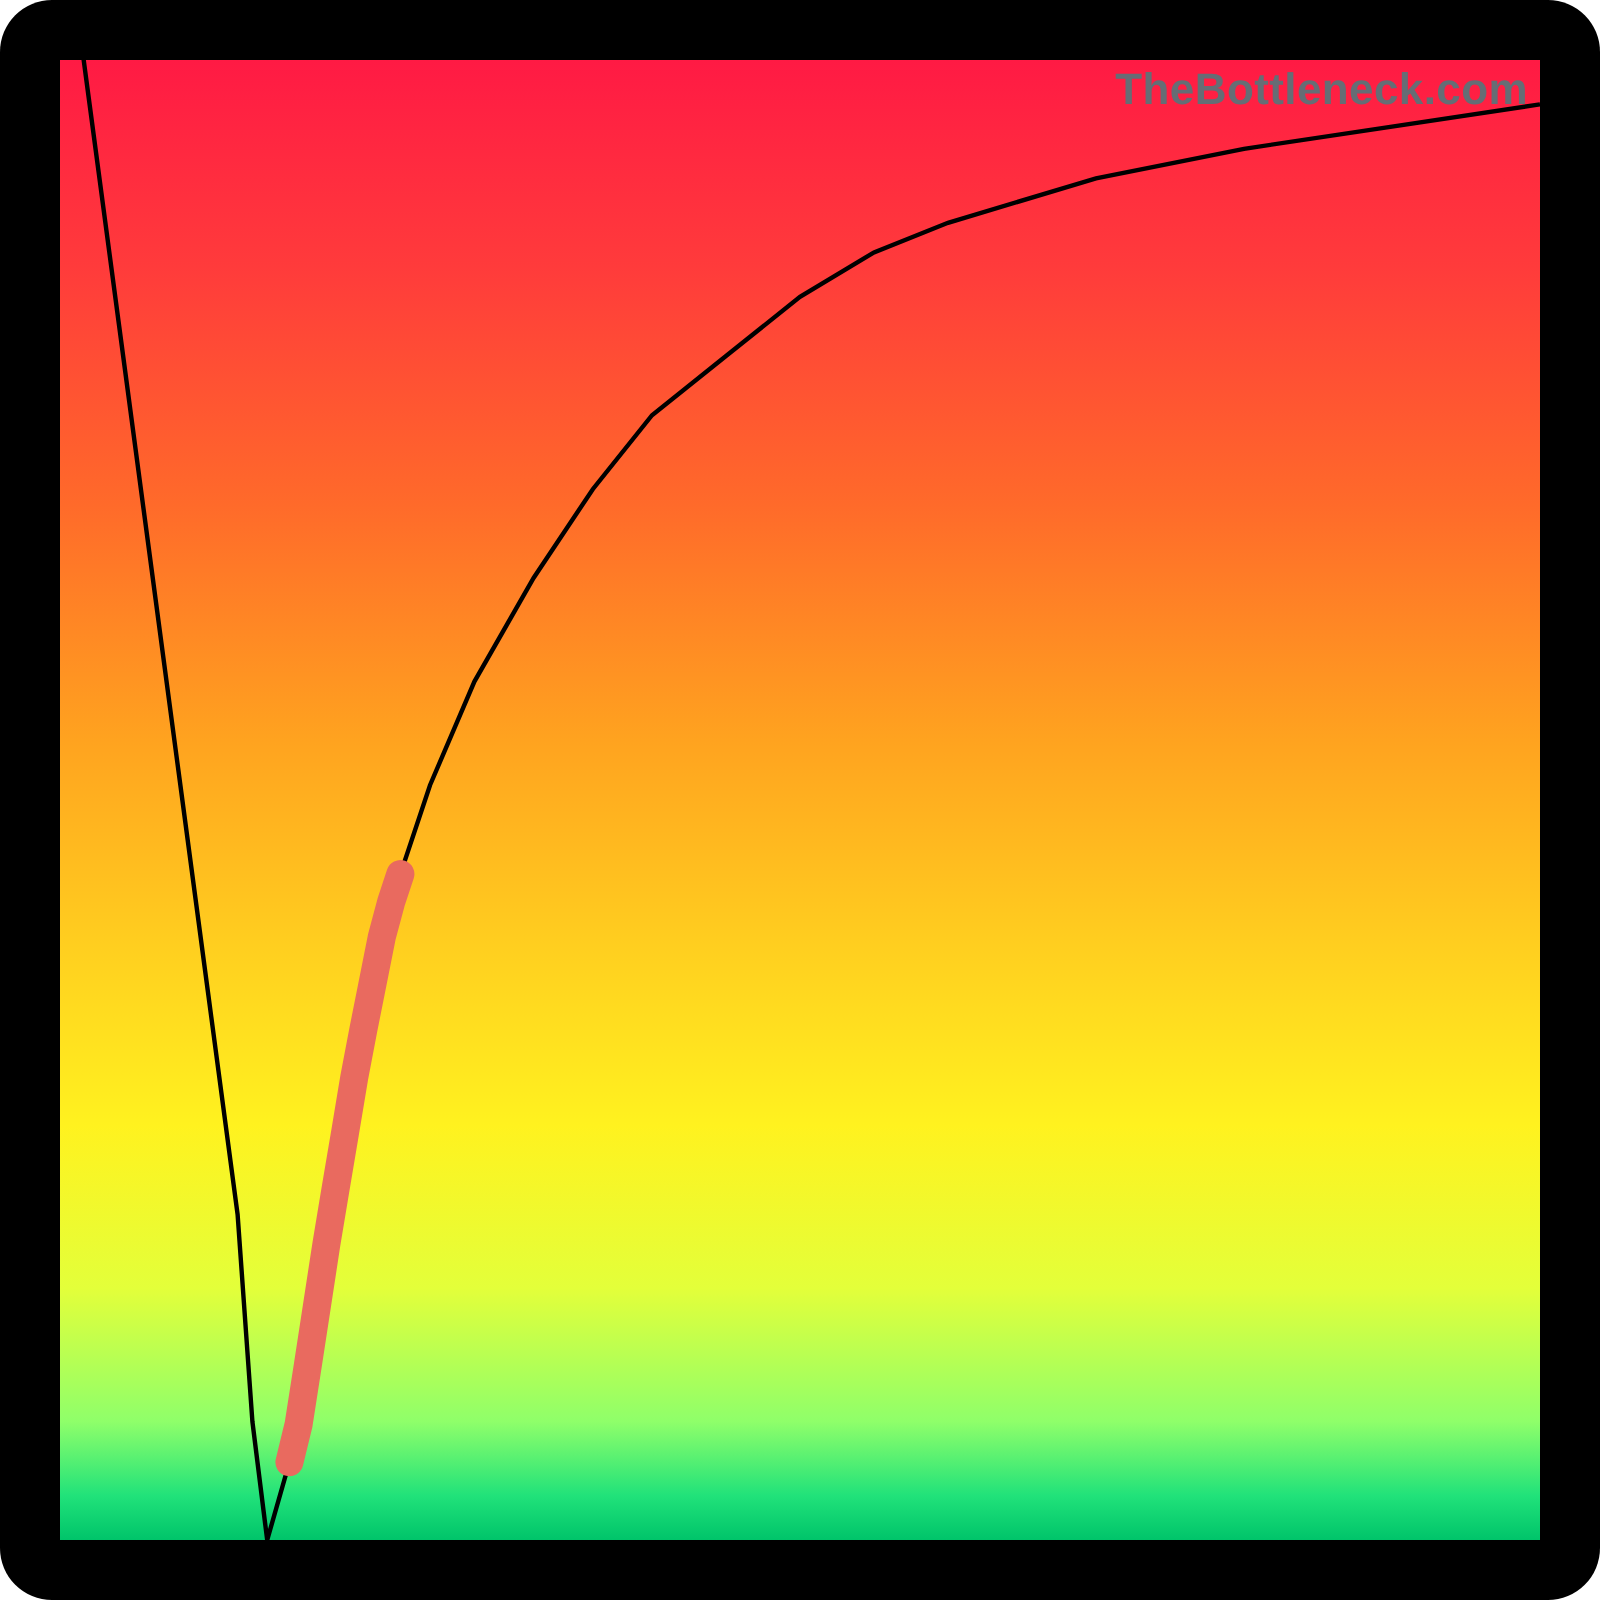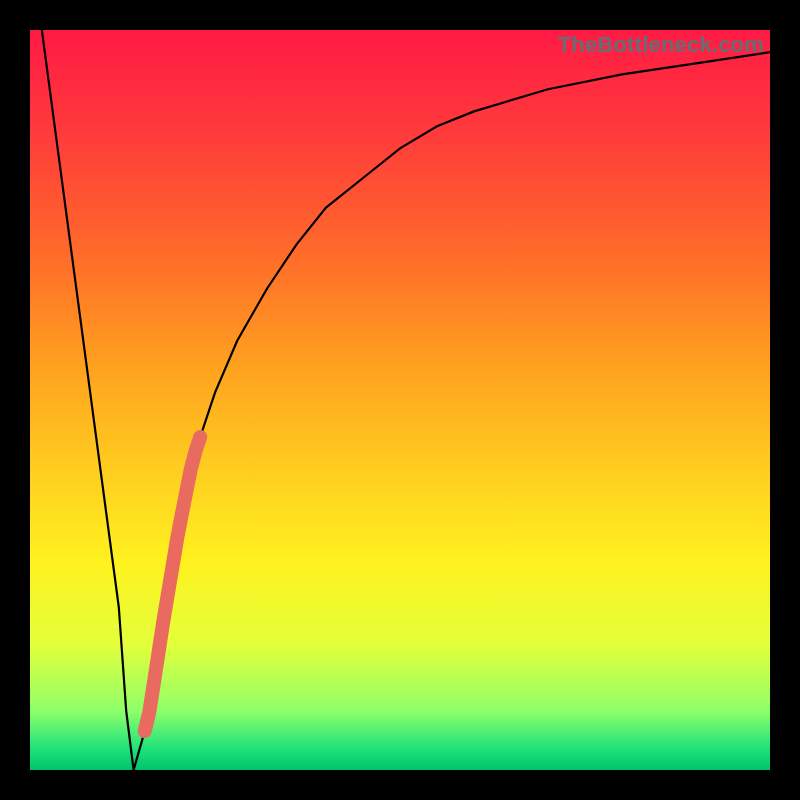--- a/index.html
+++ b/index.html
@@ -8,20 +8,21 @@
     width: 800px;
     height: 800px;
     overflow: hidden;
     font-family: Arial, Helvetica, sans-serif;
   }
   .outer {
     width: 800px;
     height: 800px;
     background: #000;
     position: relative;
+    border-radius: 26px;
   }
   .plot {
     position: absolute;
     left: 30px;
     top: 30px;
     width: 740px;
     height: 740px;
     background: linear-gradient(
       to bottom,
       #ff1a44 0%,

